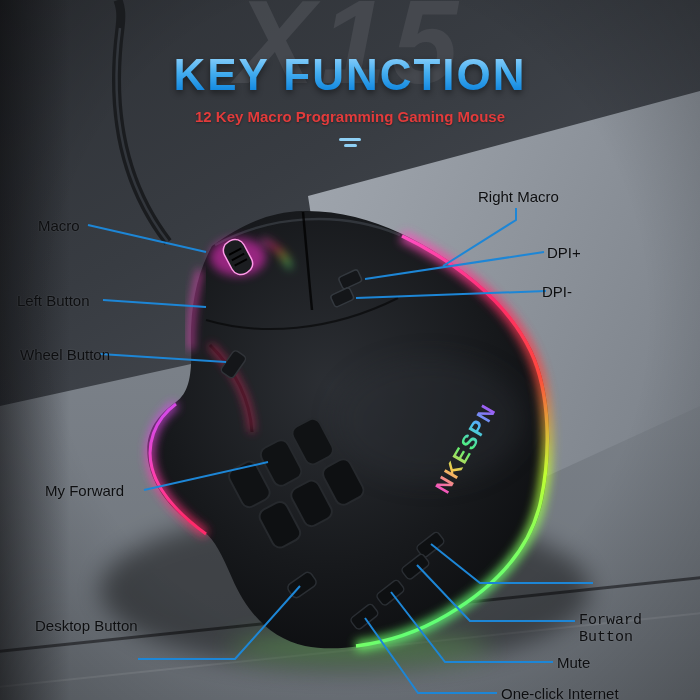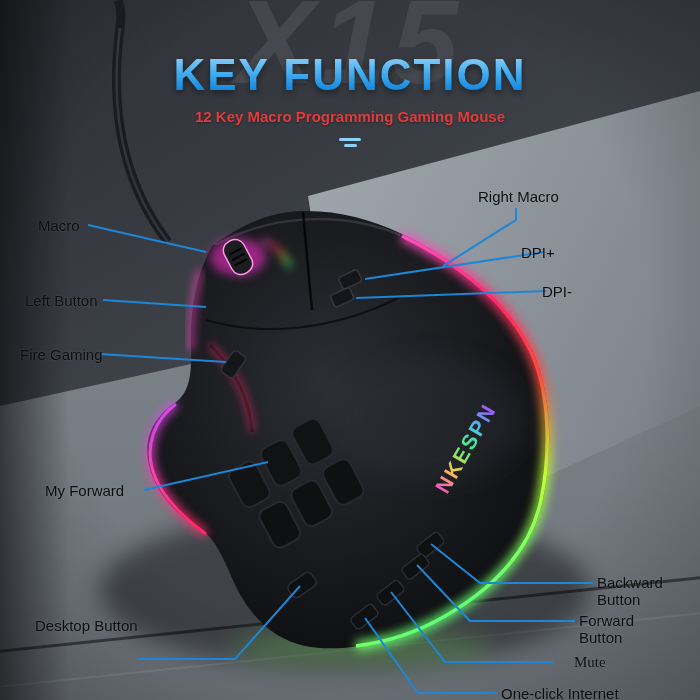--- a/index.html
+++ b/index.html
@@ -219,26 +219,25 @@
       <polyline points="544,252 365,279"></polyline>
       <polyline points="546,291 356,298"></polyline>
       <polyline points="593,583 480,583 431,544"></polyline>
       <polyline points="575,621 470,621 417,565"></polyline>
       <polyline points="553,662 445,662 391,592"></polyline>
       <polyline points="497,693 418,693 365,618"></polyline>
     </g>
   </svg>
 
   <div class="label" style="left:38px; top:217px;">Macro</div>
-  <div class="label" style="left:25px; top:292px;">Left Button</div>
-  <div class="label" style="left:20px; top:346px;">Fire Gaming</div>
+  <div class="label" style="left:17px; top:292px;">Left Button</div>
+  <div class="label" style="left:20px; top:346px;">Wheel Button</div>
   <div class="label" style="left:45px; top:482px;">My Forward</div>
   <div class="label" style="left:27px; top:617px;margin-left:8px;">Desktop Button</div>
   <div class="label" style="left:478px; top:188px;">Right Macro</div>
-  <div class="label" style="left:521px; top:244px;">DPI+</div>
+  <div class="label" style="left:547px; top:244px;">DPI+</div>
   <div class="label" style="left:542px; top:283px;">DPI-</div>
-  <div class="label wrap" style="left:597px; top:574px; width:84px;">Backward Button</div>
-  <div class="label wrap" style="left:579px; top:612px; width:70px;">Forward Button</div>
-  <div class="label" style="left:574px; top:654px;font-family:Liberation Serif, serif;">Mute</div>
+  <div class="label wrap" style="left:579px; top:612px; width:70px;font-family:Liberation Mono, monospace;">Forward Button</div>
+  <div class="label" style="left:557px; top:654px;">Mute</div>
   <div class="label" style="left:501px; top:685px;">One-click Internet</div>
 
   <div class="vignette"></div>
 </div>
 
 </body></html>

